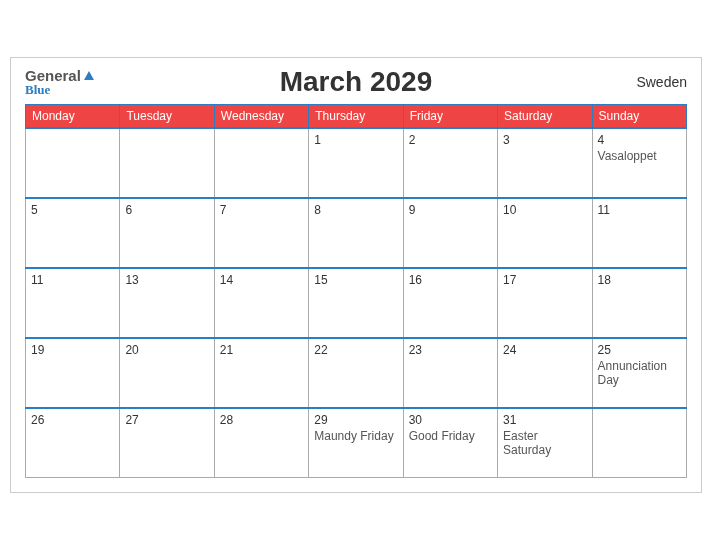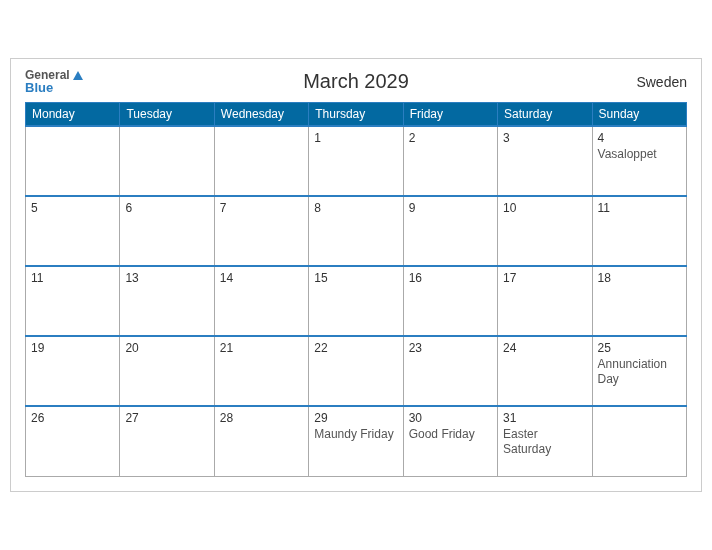--- a/index.html
+++ b/index.html
@@ -24,38 +24,38 @@
       justify-content: space-between;
       margin-bottom: 8px;
       position: relative;
     }
     .logo {
       display: flex;
       flex-direction: column;
       line-height: 1;
     }
     .title {
-      font-size: 20px;
-      font-weight: normal;
+      font-size: 28px;
+      font-weight: bold;
       color: #333;
       position: absolute;
       left: 50%;
       transform: translateX(-50%);
     }
     .country {
       font-size: 14px;
       color: #333;
       font-weight: normal;
     }
     .calendar-table {
       width: 100%;
       border-collapse: collapse;
     }
     .calendar-table thead tr th {
-      background: #0369a1;
+      background: #ef4444;
       color: #fff;
       font-size: 12px;
       font-weight: normal;
       padding: 4px 6px;
       text-align: left;
       border: 1px solid #2B7EC1;
     }
     .calendar-table tbody tr {
       height: 70px;
       vertical-align: top;
@@ -82,28 +82,29 @@
       display: block;
       font-size: 12px;
       color: #555;
       line-height: 1.2;
     }
     .logo-row {
       display: flex;
       align-items: center;
     }
     .logo-text-general {
-      font-size: 12px;
+      font-size: 15px;
       font-weight: bold;
       color: #555;
     }
     .logo-text-blue {
       font-size: 13px;
       font-weight: bold;
       color: #2B7EC1;
+      font-family: Liberation Serif, serif;
     }
   </style>
 </head>
 <body>
 
 <div class="calendar-container">
   <div class="header">
     <div class="logo">
       <div class="logo-row">
         <span class="logo-text-general">General</span>

